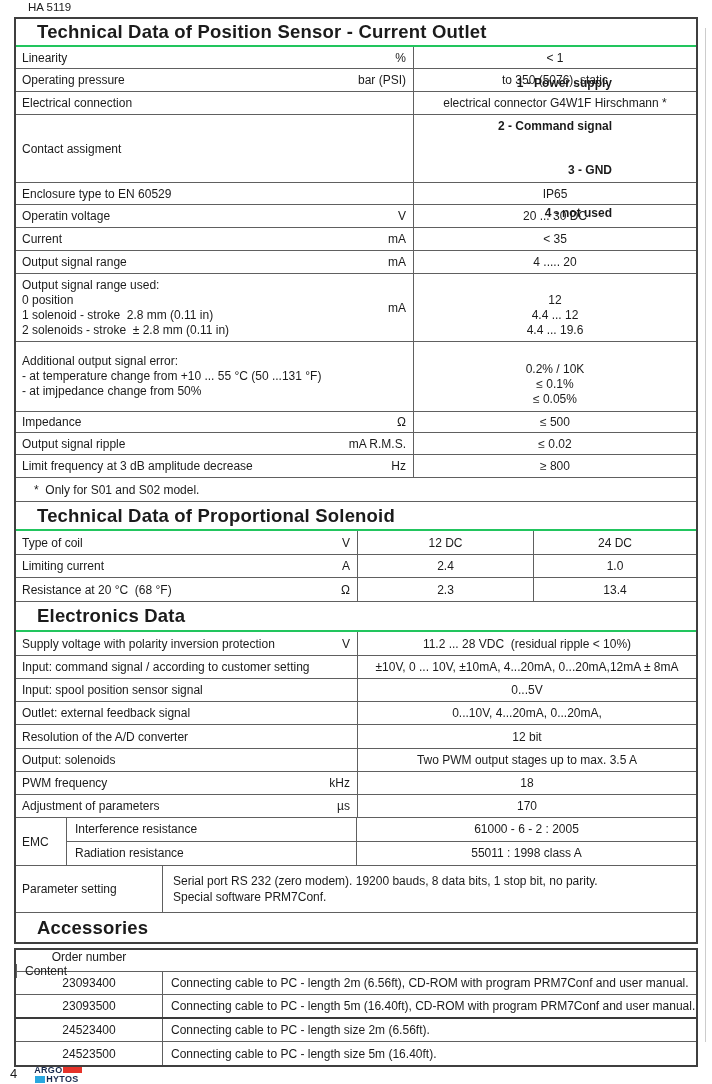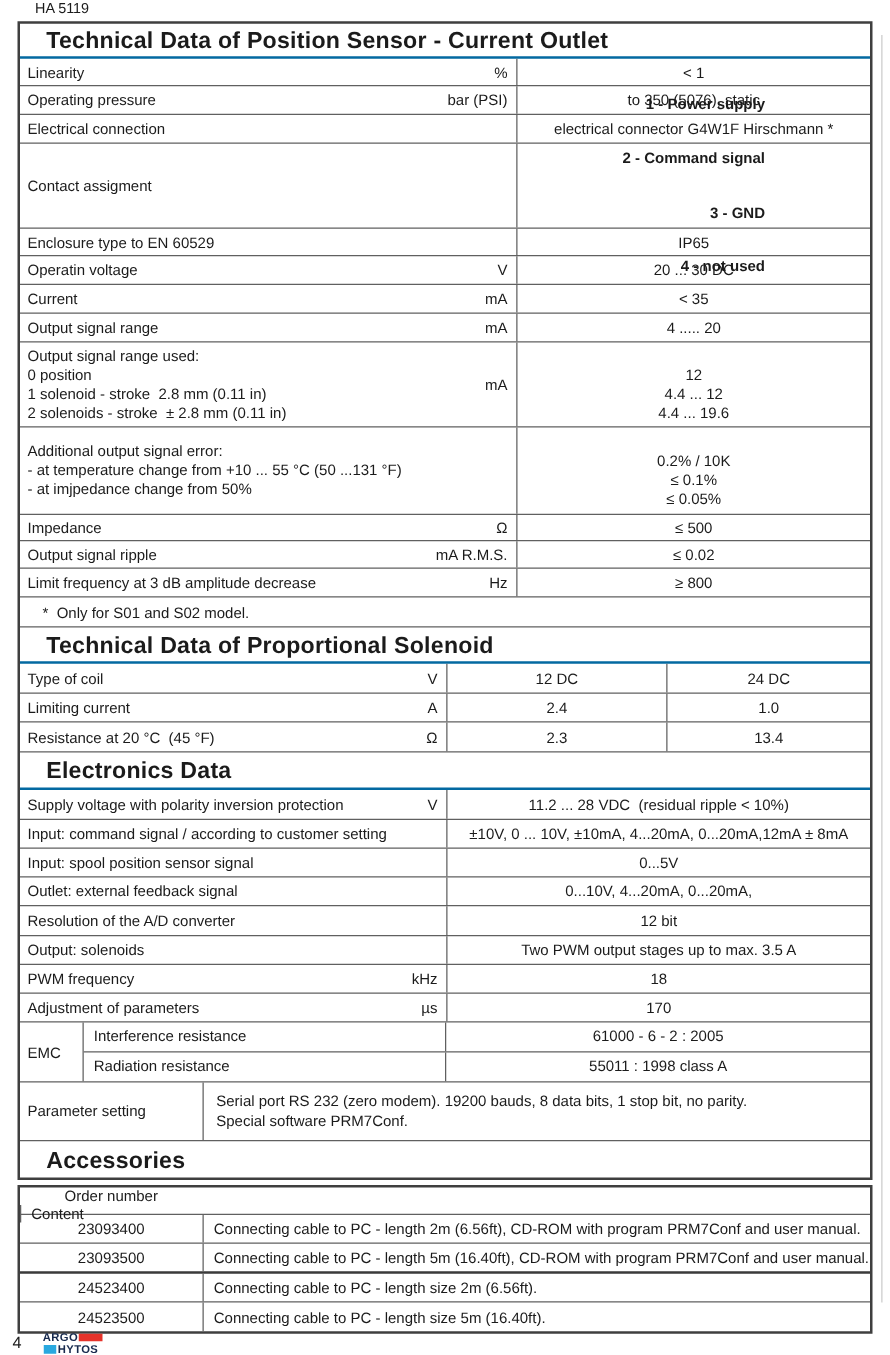--- a/index.html
+++ b/index.html
@@ -10,21 +10,21 @@
     color:#1b1b1b;
     position:relative;
     overflow:hidden;
   }
   .doc-code { position:absolute; left:28px; top:1px; font-size:11.5px; }
 
   .boxA { position:absolute; left:14px; top:17px; width:684px; border:2px solid #3f3f3f; background:#fff; }
   .boxB { position:absolute; left:14px; top:948px; width:684px; border:2px solid #3f3f3f; background:#fff; }
 
   .section-title {
-    border-bottom:2px solid #0369a1;
+    border-bottom:2px solid #22c55e;
     font-weight:bold; font-size:18.5px; letter-spacing:0.2px;
     display:flex; align-items:center; padding-left:21px;
   }
   .section-title.last { border-bottom:none; }
 
   .row { display:flex; align-items:stretch; border-bottom:1px solid #606060; font-size:12px; }
   .h21{height:21px}.h22{height:22px}.h23{height:23px}.h24{height:24px}
   .h28{height:28px}.h29{height:29px}.h30{height:30px}
   .h47{height:47px}.h48{height:48px}.h68{height:68px}.h70{height:70px}
 
@@ -225,21 +225,21 @@
   <div class="row t2 h23">
     <div class="lab">
         <span class="labtext">Limiting current</span>
         <span class="unit">A</span>
       </div>
     <div class="c2">2.4</div>
     <div class="c3">1.0</div>
   </div>
   <div class="row t2 h24">
     <div class="lab">
-        <span class="labtext">Resistance at 20 °C  (45 °F)</span>
+        <span class="labtext">Resistance at 20 °C  (68 °F)</span>
         <span class="unit">Ω</span>
       </div>
     <div class="c2">2.3</div>
     <div class="c3">13.4</div>
   </div>
 
   <div class="section-title h30">Electronics Data</div>
 
   <div class="row t3 h24">
     <div class="lab">

